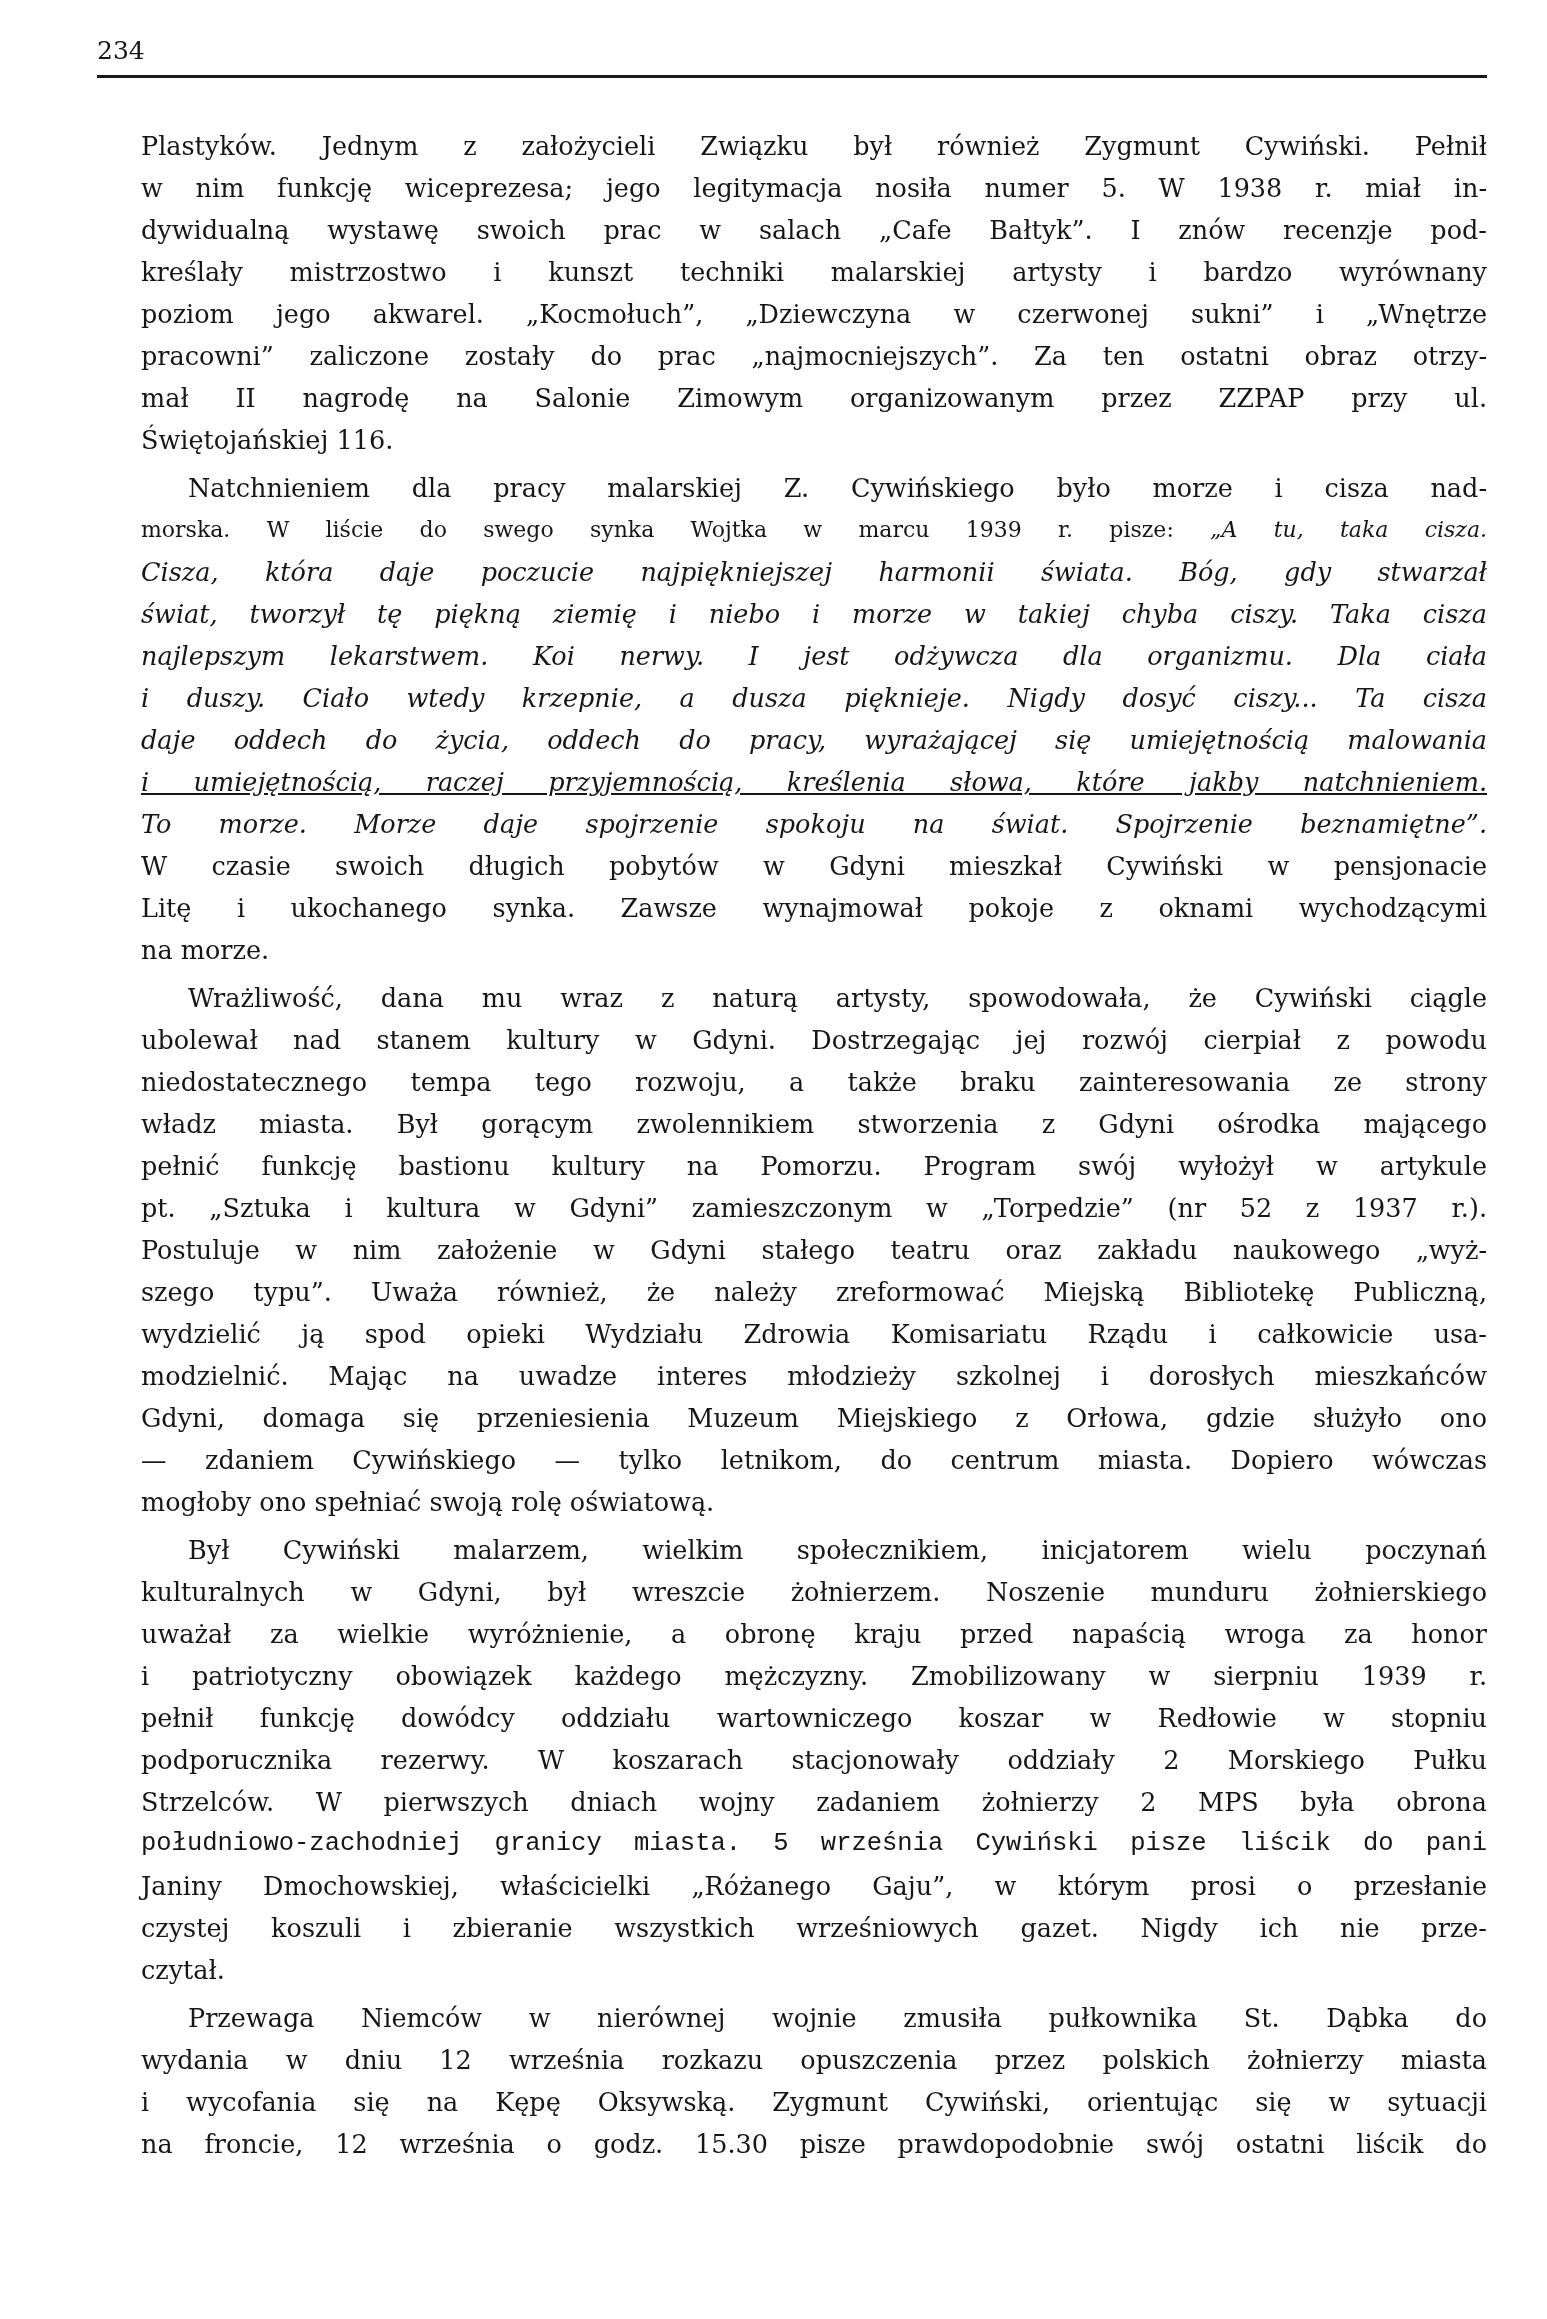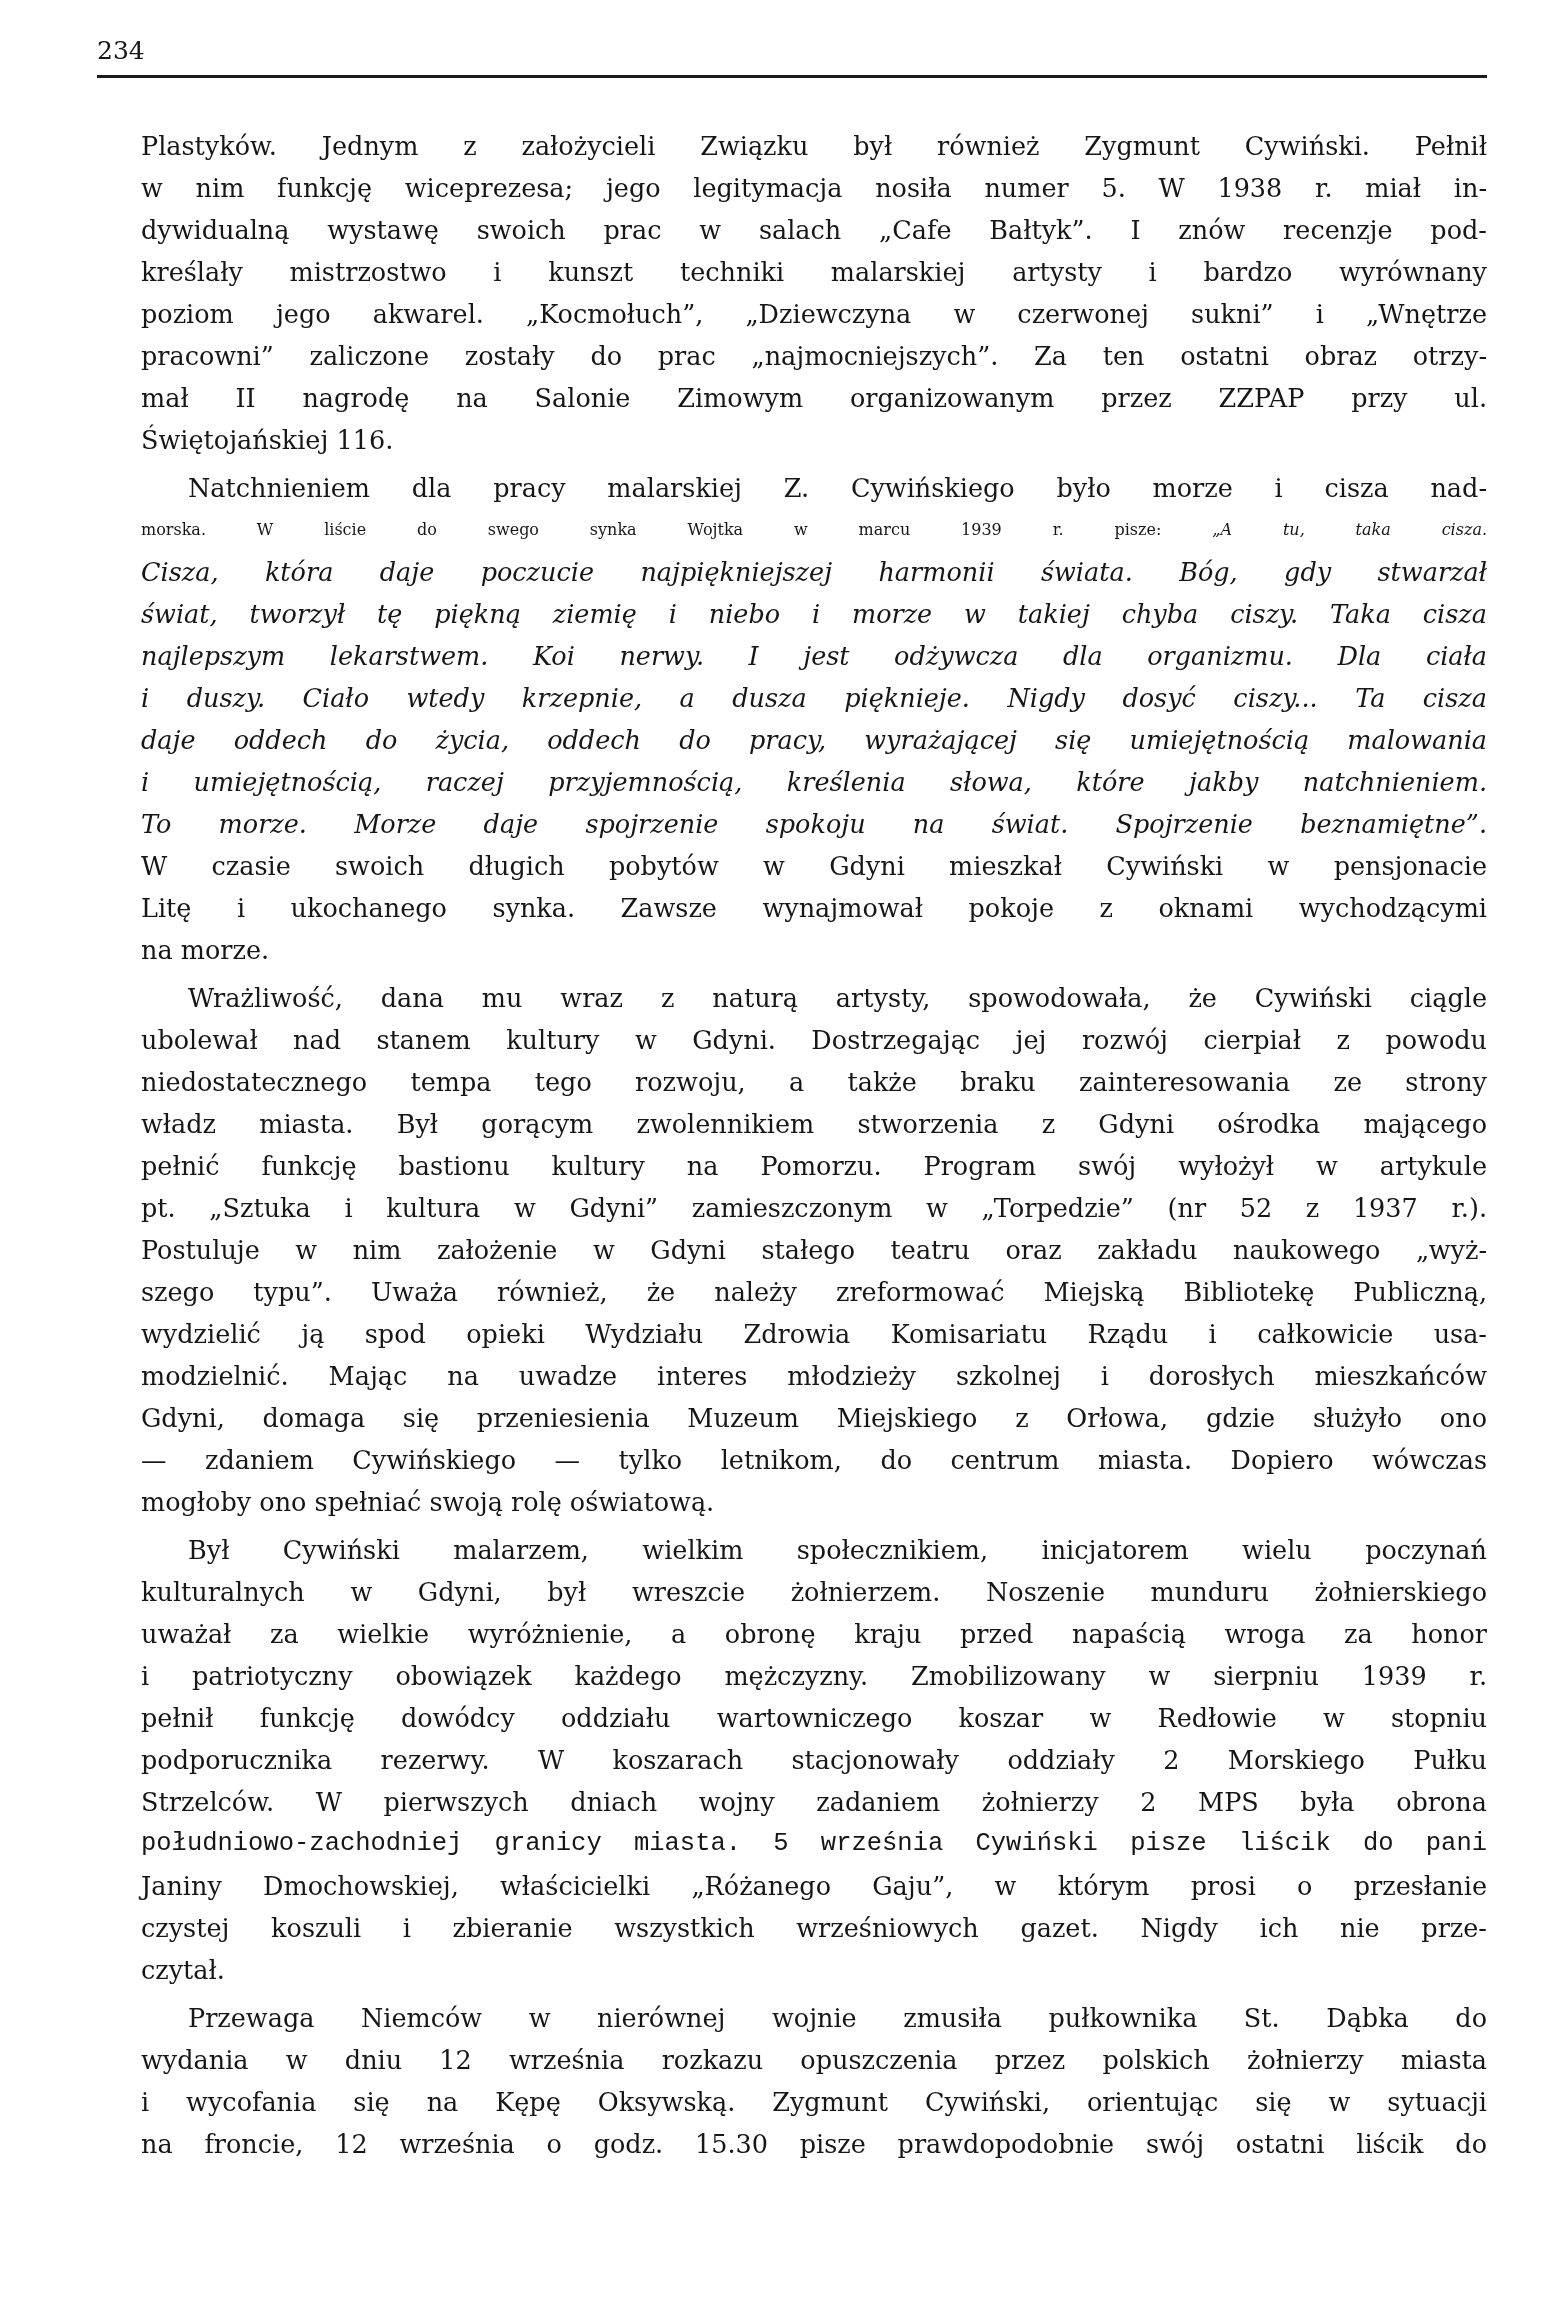--- a/index.html
+++ b/index.html
@@ -35,27 +35,27 @@
         <span class="line" style="white-space: nowrap;"><span class="seg">w nim funkcję wiceprezesa; jego legitymacja nosiła numer 5. W 1938 r. miał in-</span></span>
         <span class="line" style="white-space: nowrap;"><span class="seg">dywidualną wystawę swoich prac w salach „Cafe Bałtyk”. I znów recenzje pod-</span></span>
         <span class="line" style="white-space: nowrap;"><span class="seg">kreślały mistrzostwo i kunszt techniki malarskiej artysty i bardzo wyrównany</span></span>
         <span class="line" style="white-space: nowrap;"><span class="seg">poziom jego akwarel. „Kocmołuch”, „Dziewczyna w czerwonej sukni” i „Wnętrze</span></span>
         <span class="line" style="white-space: nowrap;"><span class="seg">pracowni” zaliczone zostały do prac „najmocniejszych”. Za ten ostatni obraz otrzy-</span></span>
         <span class="line" style="white-space: nowrap;"><span class="seg">mał II nagrodę na Salonie Zimowym organizowanym przez ZZPAP przy ul.</span></span>
         <span class="line last" style="white-space: nowrap;"><span class="seg">Świętojańskiej 116.</span></span>
       </div>
       <div class="para">
         <span class="line indent" style="white-space: nowrap;"><span class="seg">Natchnieniem dla pracy malarskiej Z. Cywińskiego było morze i cisza nad-</span></span>
-        <span class="line" style="white-space: nowrap; font-size: 16px;"><span class="seg">morska. W liście do swego synka Wojtka w marcu 1939 r. pisze: </span><span class="seg italic">„A tu, taka cisza.</span></span>
+        <span class="line" style="white-space: nowrap; font-size: 22px;"><span class="seg">morska. W liście do swego synka Wojtka w marcu 1939 r. pisze: </span><span class="seg italic">„A tu, taka cisza.</span></span>
         <span class="line" style="white-space: nowrap;"><span class="seg italic">Cisza, która daje poczucie najpiękniejszej harmonii świata. Bóg, gdy stwarzał</span></span>
         <span class="line" style="white-space: nowrap;"><span class="seg italic">świat, tworzył tę piękną ziemię i niebo i morze w takiej chyba ciszy. Taka cisza</span></span>
         <span class="line" style="white-space: nowrap;"><span class="seg italic">najlepszym lekarstwem. Koi nerwy. I jest odżywcza dla organizmu. Dla ciała</span></span>
         <span class="line" style="white-space: nowrap;"><span class="seg italic">i duszy. Ciało wtedy krzepnie, a dusza pięknieje. Nigdy dosyć ciszy... Ta cisza</span></span>
         <span class="line" style="white-space: nowrap;"><span class="seg italic">daje oddech do życia, oddech do pracy, wyrażającej się umiejętnością malowania</span></span>
-        <span class="line" style="white-space: nowrap;"><span class="seg italic">i umiejętnością, raczej przyjemnością, kreślenia słowa, które jakby natchnieniem.</span></span>
+        <span class="line" style="white-space: nowrap; text-decoration: underline;"><span class="seg italic">i umiejętnością, raczej przyjemnością, kreślenia słowa, które jakby natchnieniem.</span></span>
         <span class="line" style="white-space: nowrap;"><span class="seg italic">To morze. Morze daje spojrzenie spokoju na świat. Spojrzenie beznamiętne”.</span></span>
         <span class="line" style="white-space: nowrap;"><span class="seg">W czasie swoich długich pobytów w Gdyni mieszkał Cywiński w pensjonacie</span></span>
         <span class="line" style="white-space: nowrap;"><span class="seg">Litę i ukochanego synka. Zawsze wynajmował pokoje z oknami wychodzącymi</span></span>
         <span class="line last" style="white-space: nowrap;"><span class="seg">na morze.</span></span>
       </div>
       <div class="para">
         <span class="line indent" style="white-space: nowrap;"><span class="seg">Wrażliwość, dana mu wraz z naturą artysty, spowodowała, że Cywiński ciągle</span></span>
         <span class="line" style="white-space: nowrap;"><span class="seg">ubolewał nad stanem kultury w Gdyni. Dostrzegając jej rozwój cierpiał z powodu</span></span>
         <span class="line" style="white-space: nowrap;"><span class="seg">niedostatecznego tempa tego rozwoju, a także braku zainteresowania ze strony</span></span>
         <span class="line" style="white-space: nowrap;"><span class="seg">władz miasta. Był gorącym zwolennikiem stworzenia z Gdyni ośrodka mającego</span></span>

